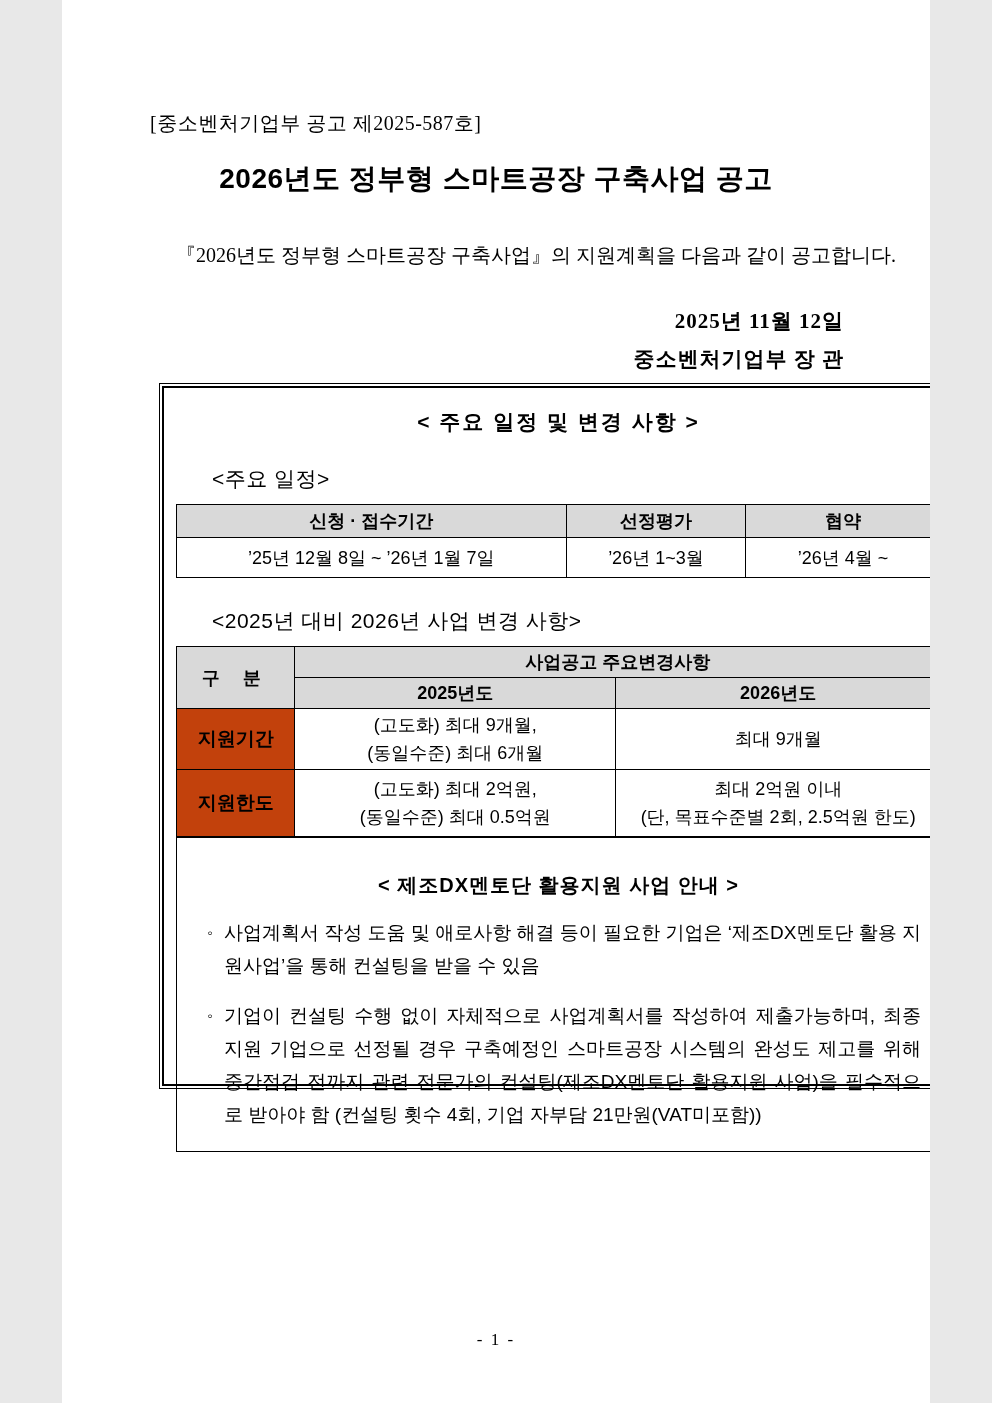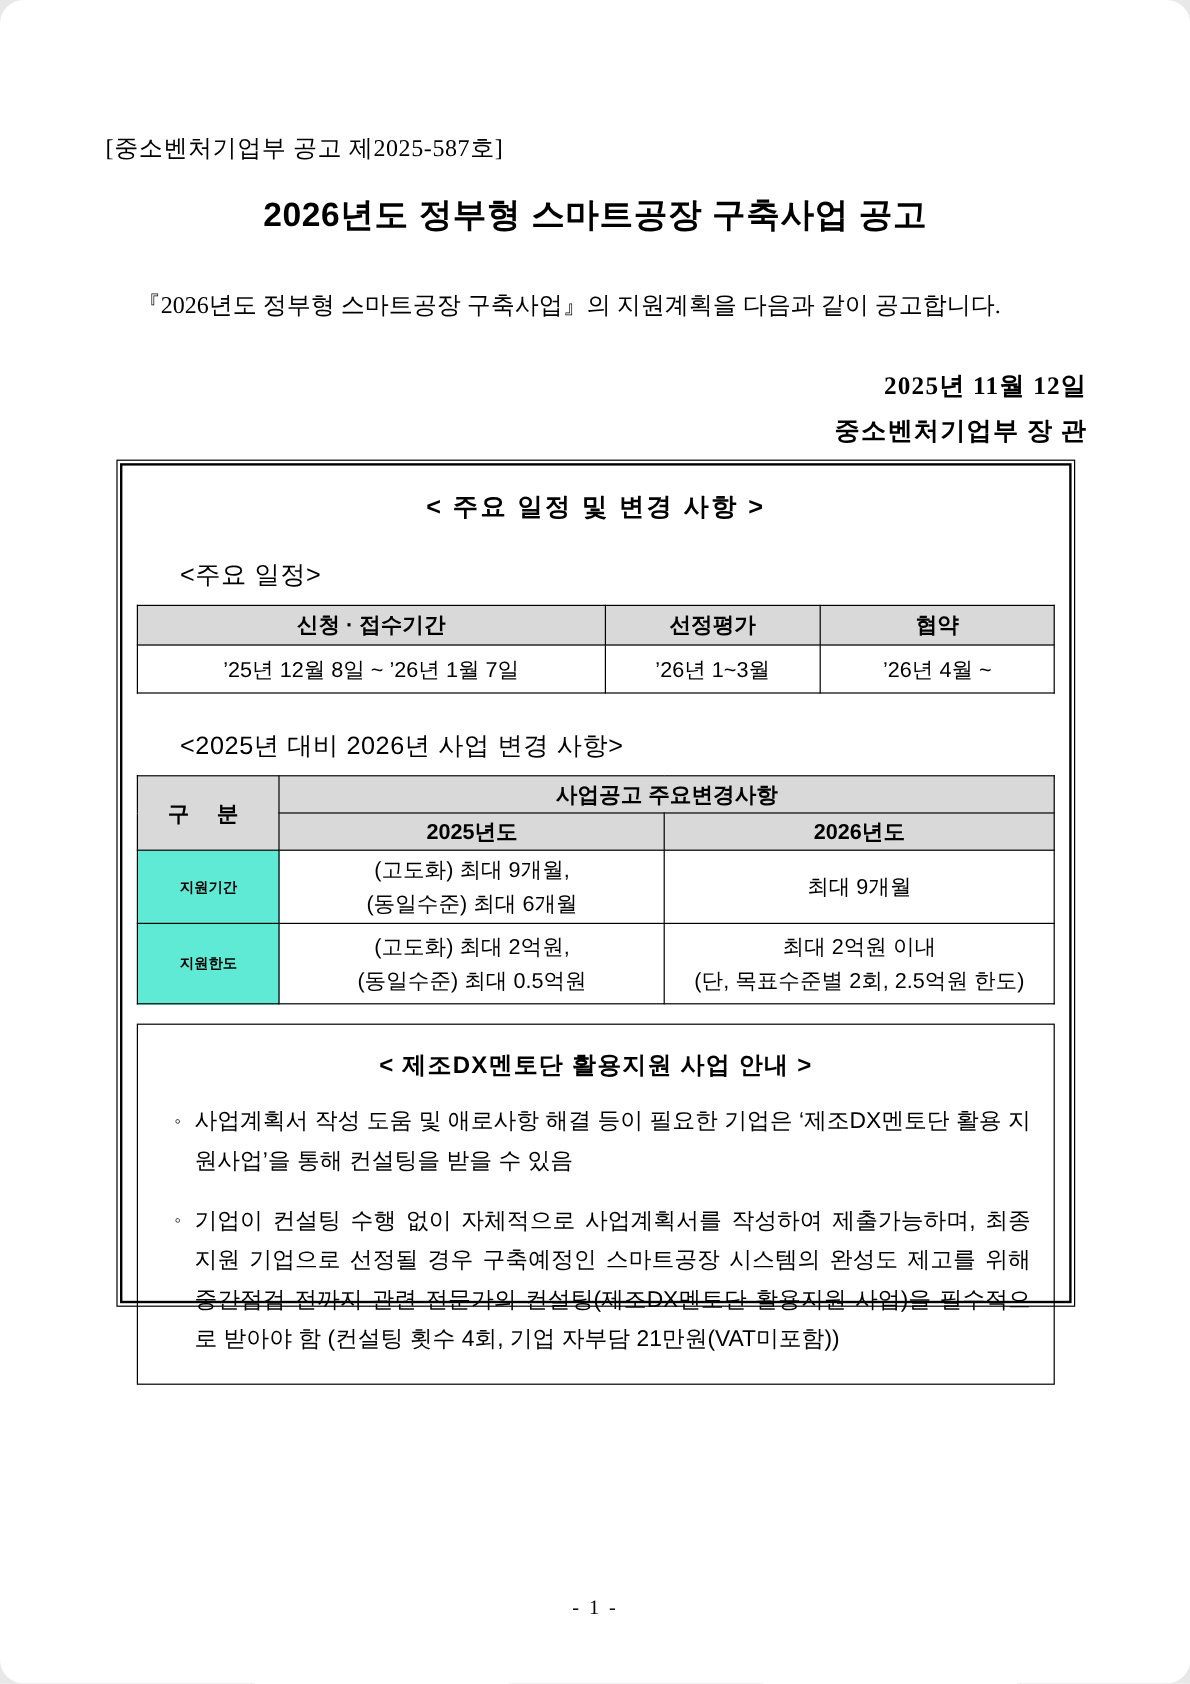--- a/index.html
+++ b/index.html
@@ -1,25 +1,24 @@
 <!DOCTYPE html>
 <html lang="ko" style="--table-header-bg: #d9d9d9; --text: #000000; --page-bg: #ffffff;"><head>
 <meta charset="utf-8">
 <style>
   * { margin: 0; padding: 0; box-sizing: border-box; }
   html, body { background: #e8e8e8; }
   .page {
     position: relative;
-    width: 992px; height: 1403px;
+    width: 868px; height: 1403px;
     margin: 0 auto;
     background: var(--page-bg, #ffffff);
     color: var(--text, #000000);
     font-family: "Liberation Sans", "DejaVu Sans", sans-serif;
     overflow: hidden;
-    border-radius: 20px;
   }
   .doc-number {
     position: absolute; left: 88px; top: 110px;
     font-family: "Liberation Serif", "DejaVu Serif", serif;
     font-size: 20px; letter-spacing: 0.5px;
   }
   .main-title {
     position: absolute; left: 0; right: 0; top: 160px;
     text-align: center;
     font-size: 28px; font-weight: bold; letter-spacing: 0.5px;
@@ -69,26 +68,25 @@
     background: var(--table-header-bg, #d9d9d9);
     font-weight: bold;
   }
   .schedule-table thead tr { height: 33px; }
   .schedule-table tbody tr { height: 40px; }
   .schedule-table tbody td { font-weight: normal; }
   .changes-table tr.hdr-row { height: 31px; }
   .changes-table tr.body-row-1 { height: 58px; }
   .changes-table tr.body-row-2 { height: 67px; }
   .changes-table td div { line-height: 28px; }
-  .changes-table th.row-label { background: #5eead4; font-weight: bold; font-size: 12px; }
+  .changes-table th.row-label { background: #c2410c; font-weight: bold; font-size: 19px; }
   .corner-label { letter-spacing: 9px; }
   .notice-box {
-    margin-top: 16px;
     border: 1px solid #000;
-    padding: 17px 19px 20px 19px;
+    padding: 31px 19px 20px 19px;
   }
   .notice-title {
     text-align: center; font-size: 20px; font-weight: bold;
     letter-spacing: 1px; margin-top: 3px;
   }
   .bullet {
     display: flex; margin-top: 17px;
     font-size: 19px; line-height: 33px;
   }
   .bullet-marker { flex: 0 0 28px; text-align: center; font-size: 15px; }

